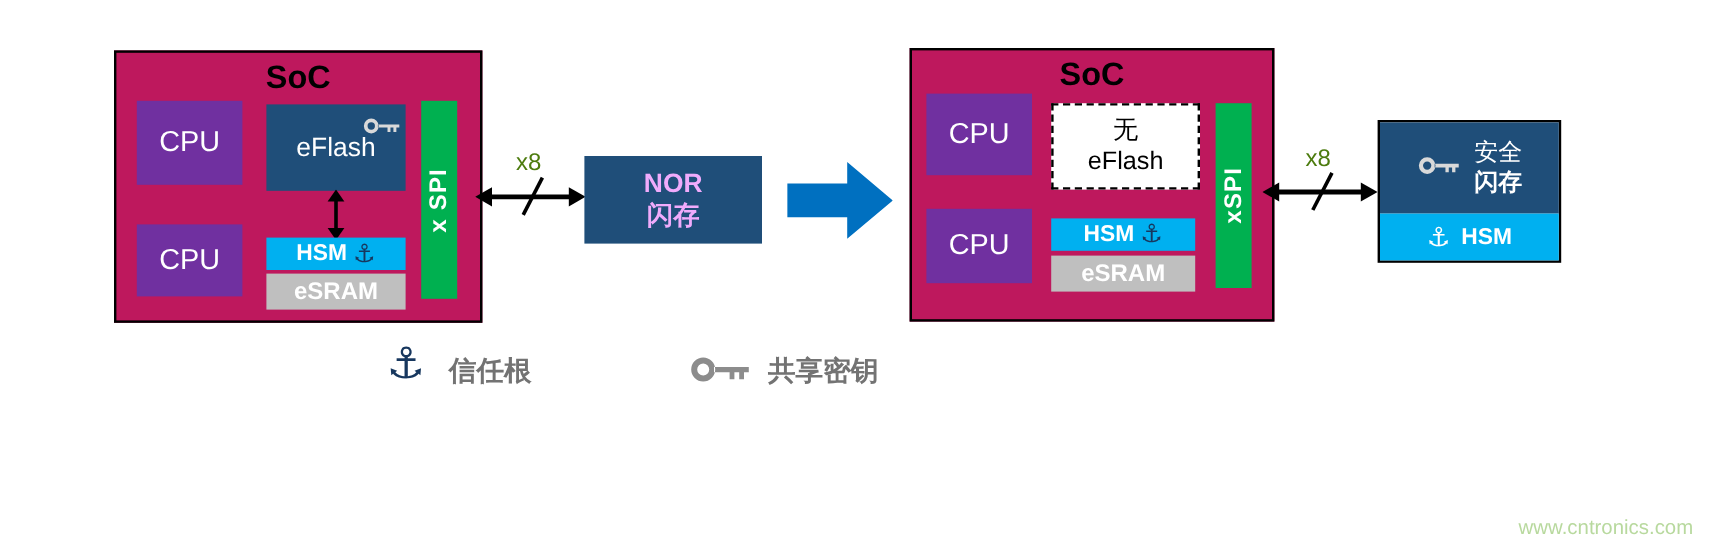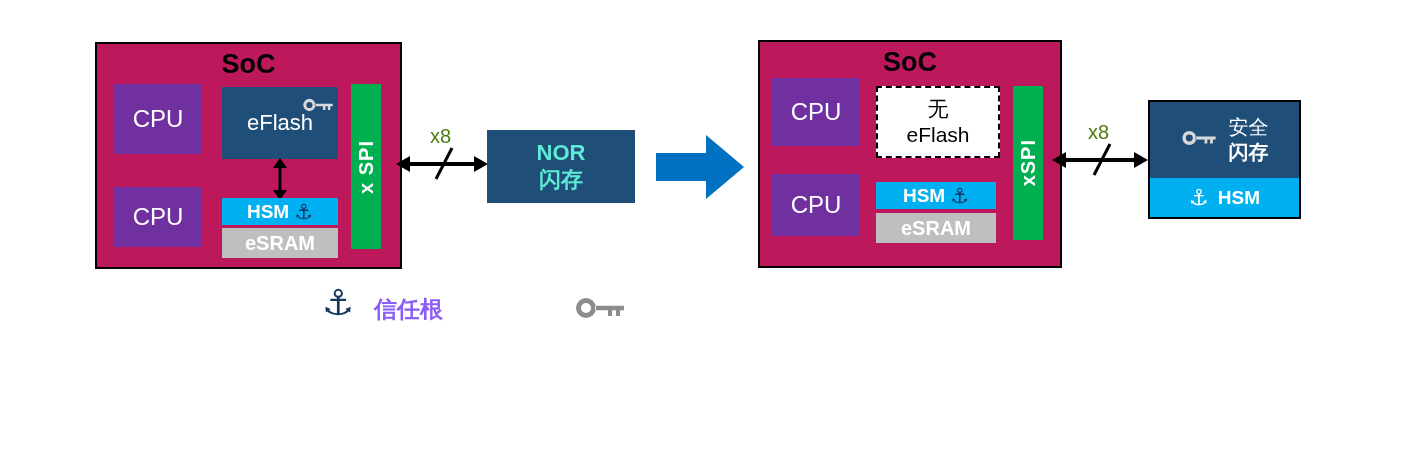--- a/index.html
+++ b/index.html
@@ -77,21 +77,21 @@
   .bus-label { position: absolute; font-size: 20px; color: #4d7c0f; }
   .bus-left-label  { left: 430px;  top: 125px; }
   .bus-right-label { left: 1088px; top: 121px; }
   .bus-svg { position: absolute; }
   .bus-left-svg  { left: 396px;  top: 142px; }
   .bus-right-svg { left: 1052px; top: 138px; }
 
   
   .nor {
     position: absolute; left: 487px; top: 130px; width: 148px; height: 73px;
-    background: var(--flash-navy, #1F4E79); color: #5eead4;
+    background: var(--flash-navy, #1F4E79); color: #f0abfc;
     display: flex; flex-direction: column; align-items: center; justify-content: center;
     font-weight: bold; font-size: 22px; line-height: 1.2;
   }
 
   
   .big-arrow { position: absolute; left: 656px; top: 132px; }
   .big-arrow polygon { fill: var(--transition-blue, #0070C0); }
 
   
   .ext-flash {
@@ -113,21 +113,21 @@
 
   
   .anchor-glyph { color: var(--anchor-navy, #17375E); line-height: 1; }
   .hsm .anchor-glyph { font-size: 21px; }
   .ext-bottom .anchor-glyph { color: #fff; font-size: 22px; }
   .key-fill-light path { fill: var(--key-light, #D9D9D9); }
   .key-fill-gray  path { fill: var(--key-gray, #8C8C8C); }
 
   
   .legend-anchor { left: 322px; top: 285px; font-size: 36px; }
-  .legend-label  { font-size: 23px; font-weight: 600; color: #8b5cf6; }
+  .legend-label  { font-size: 23px; font-weight: 600; color: #737373; }
   .legend-anchor-label { left: 374px; top: 294px; }
   .legend-key    { left: 574px; top: 295px; }
   .legend-key-label { left: 640px; top: 294px; }
 
   
   .caption {
     position: absolute; left: 40px; right: 40px; top: 363px;
     text-align: center; font-size: 27px; font-style: italic; font-weight: bold;
     color: #000;
   }
@@ -256,15 +256,17 @@
   </div>
 
   <span class="abs legend-anchor anchor-glyph">⚓</span>
   <span class="abs legend-label legend-anchor-label">信任根</span>
 
   <span class="abs legend-key">
     <svg class="key-fill-gray" width="52" height="26" viewBox="0 0 26 13" aria-hidden="true">
       <path fill-rule="evenodd" d="M6 1.5 A5 5 0 1 0 6 11.5 A5 5 0 1 0 6 1.5 Z M6 4 A2.5 2.5 0 1 0 6 9 A2.5 2.5 0 1 0 6 4 Z M10.5 5.4 H25 V7.6 H23 V10.5 H21 V7.6 H19 V10.5 H17 V7.6 H10.5 Z"></path>
     </svg>
   </span>
-
+  <span class="abs legend-label legend-key-label">共享密钥</span>
+
+  <div class="watermark">www.cntronics.com</div>
 
 </div>
 
 </body></html>

